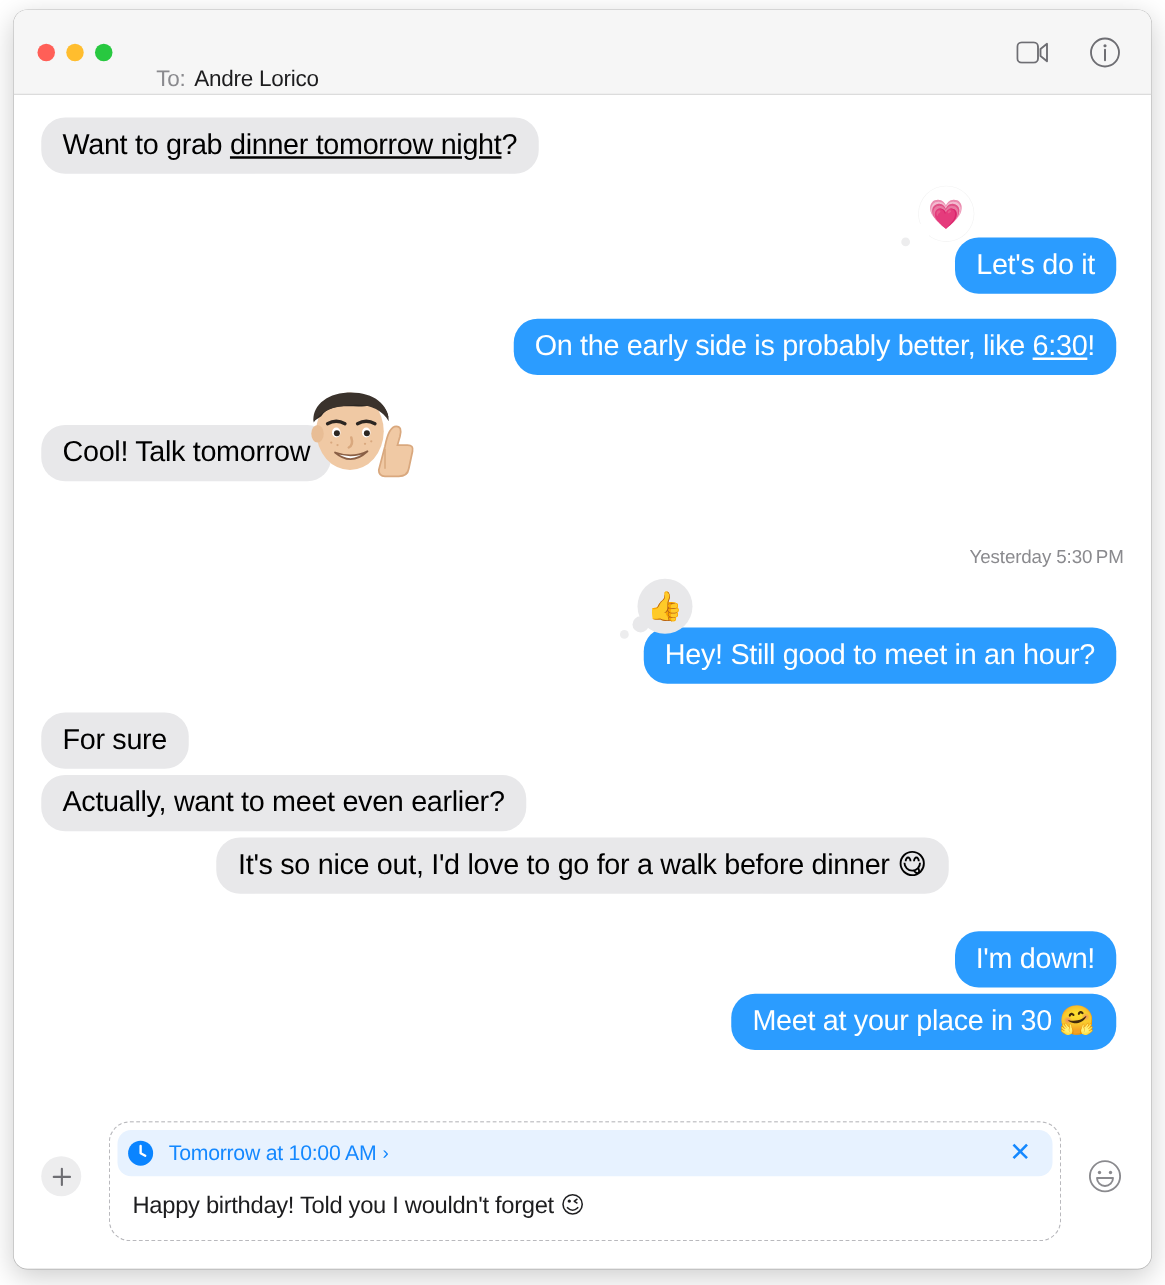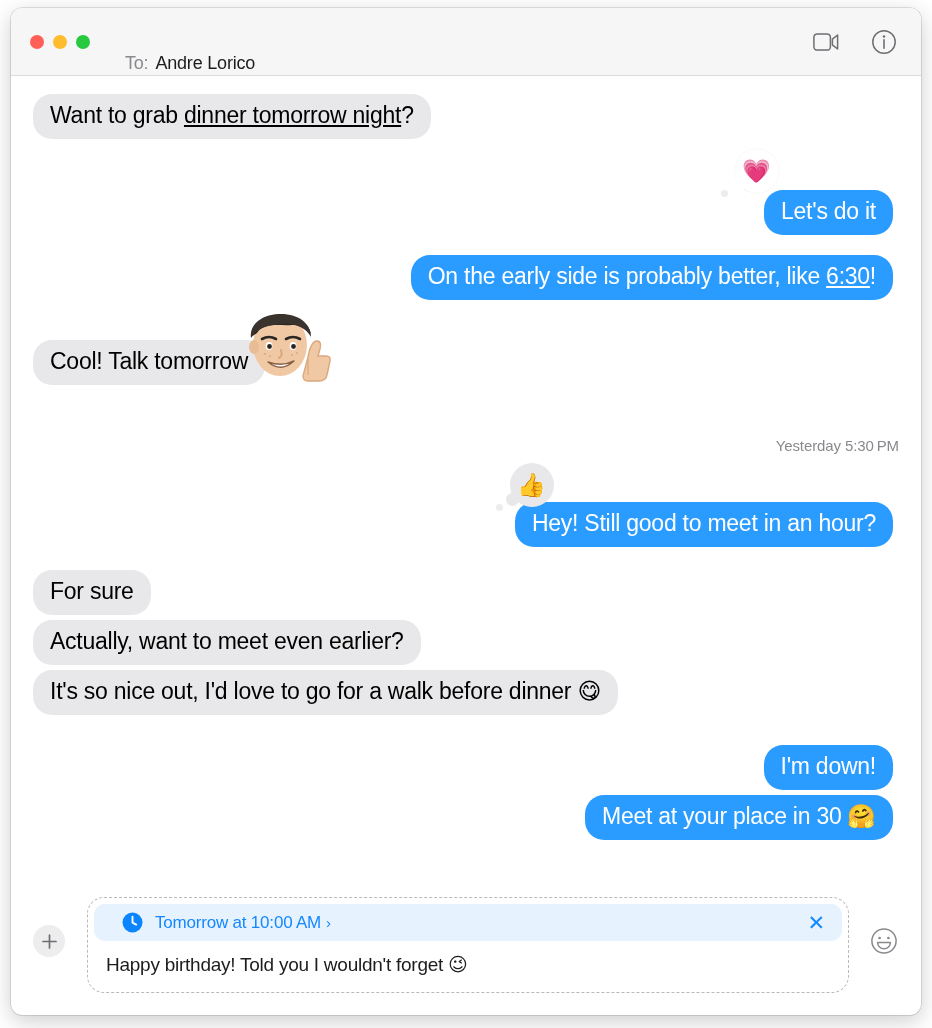--- a/index.html
+++ b/index.html
@@ -207,21 +207,21 @@
     background: #ffffff;
     overflow: hidden;
     padding: 6px 6px 8px 6px;
   }
 
   .sched-banner {
     display: flex;
     align-items: center;
     background: #e7f2ff;
     border-radius: 11px;
-    padding: 8px 14px 8px 28px;
+    padding: 8px 14px 8px 8px;
     gap: 11px;
   }
   .clock-icon { flex: 0 0 22px; display: flex; align-items: center; }
   .sched-text {
     color: #1488ff;
     font-size: 17px;
     letter-spacing: -0.2px;
     display: flex;
     align-items: center;
     gap: 5px;
@@ -370,21 +370,21 @@
         <span>For sure</span>
       </div>
     </div>
 
     <div class="row left" style="margin-top:5px;">
       <div class="bubble them">
         <span>Actually, want to meet even earlier?</span>
       </div>
     </div>
 
-    <div class="row left" style="margin-top:5px;">
+    <div class="row left" style="margin-top:5px;justify-content:center;">
       <div class="bubble them tail">
         <span>It's so nice out, I'd love to go for a walk before dinner 😋</span>
       </div>
     </div>
 
     <div class="row right" style="margin-top:30px; padding-right:6px;">
       <div class="bubble me">
         <span>I'm down!</span>
       </div>
     </div>

